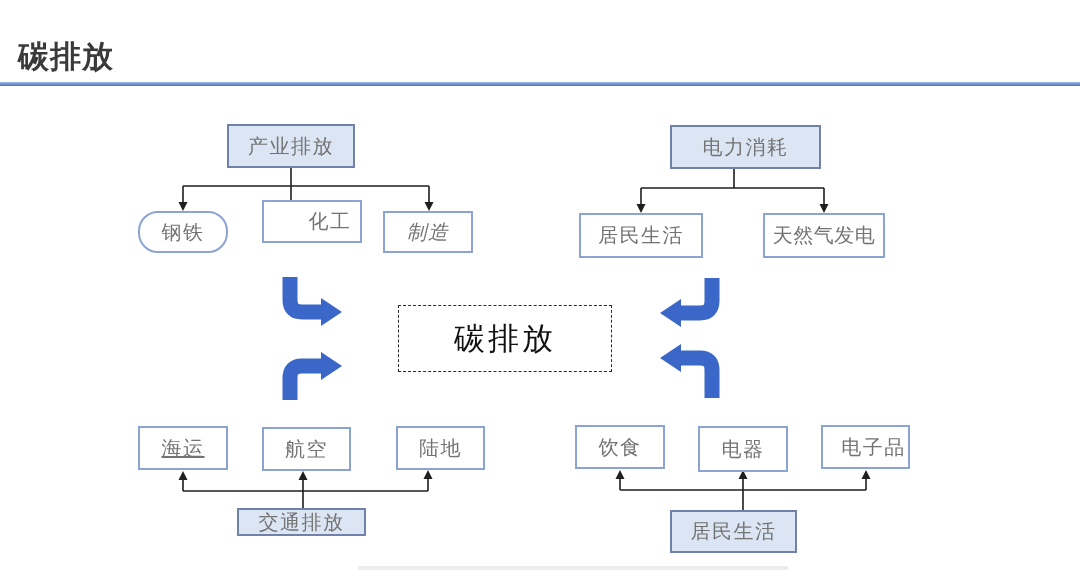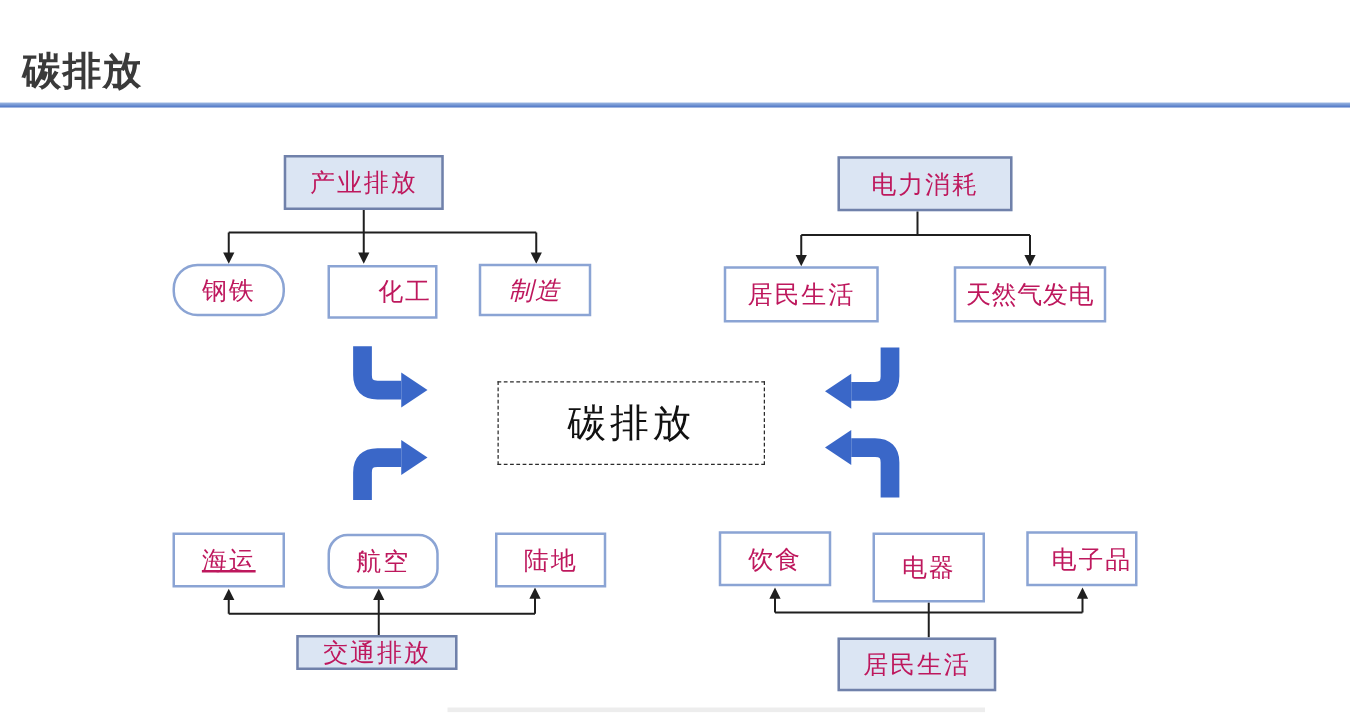--- a/index.html
+++ b/index.html
@@ -11,21 +11,21 @@
     position:absolute;left:18px;top:36px;
     font-size:31px;font-weight:700;color:#3a3a3a;letter-spacing:1px;
   }
   .title-rule{
     position:absolute;left:0;right:0;top:82px;height:4px;
     background:linear-gradient(#9db8e2,#4a72c4);
   }
   .node{
     position:absolute;display:flex;align-items:center;justify-content:center;
     box-sizing:border-box;background:#ffffff;border:2px solid #8ba4d4;
-    font-size:20px;color:#be185d;letter-spacing:1.5px;white-space:nowrap;
+    font-size:20px;color:#737373;letter-spacing:1.5px;white-space:nowrap;
   }
   .node.parent{
     background:#dbe5f3;border:2px solid #7081aa;
   }
   .node.center-dashed{
     background:#ffffff;border:1.7px dashed #2b2b2b;
     font-size:31px;letter-spacing:3px;color:#111;
   }
   svg.flow{position:absolute;left:0;top:0;pointer-events:none;}
   .bottom-strip{
@@ -78,33 +78,33 @@
     <g fill="#3a67c8" stroke="none">
       <polygon points="321,298 321,326 342,312"></polygon>
       <polygon points="321,352 321,380 342,366"></polygon>
       <polygon points="681,299 681,327 660,313"></polygon>
       <polygon points="681,344 681,372 660,358"></polygon>
     </g>
   </svg>
 
   <div class="node parent" style="left:227px;top:124px;width:128px;height:44px;">产业排放</div>
   <div class="node" style="left:138px;top:211px;width:90px;height:42px;border-radius:20px;">钢铁</div>
-  <div class="node" style="left:262px;top:212px;width:88px;height:43px;padding-left:36px;">化工</div>
+  <div class="node" style="left:262px;top:200px;width:100px;height:43px;padding-left:36px;">化工</div>
   <div class="node" style="left:383px;top:211px;width:90px;height:42px;font-style:italic;">制造</div>
 
-  <div class="node parent" style="left:670px;top:125px;width:140px;height:44px;font-family:Liberation Mono, monospace;">电力消耗</div>
+  <div class="node parent" style="left:670px;top:125px;width:151px;height:44px;font-family:Liberation Mono, monospace;">电力消耗</div>
   <div class="node" style="left:579px;top:213px;width:124px;height:45px;">居民生活</div>
   <div class="node" style="left:763px;top:213px;width:122px;height:45px;letter-spacing:0.5px;">天然气发电</div>
 
   <div class="node center-dashed" style="left:398px;top:305px;width:214px;height:67px;">碳排放</div>
 
   <div class="node" style="left:138px;top:426px;width:90px;height:44px;text-decoration:underline;">海运</div>
-  <div class="node" style="left:262px;top:427px;width:89px;height:44px;border-radius:16px;">航空</div>
+  <div class="node" style="left:262px;top:427px;width:89px;height:44px;">航空</div>
   <div class="node" style="left:384px;top:426px;width:89px;height:44px;margin-left:12px;">陆地</div>
   <div class="node parent" style="left:237px;top:508px;width:129px;height:28px;">交通排放</div>
 
   <div class="node" style="left:575px;top:425px;width:90px;height:44px;">饮食</div>
-  <div class="node" style="left:698px;top:426px;width:90px;height:56px;">电器</div>
+  <div class="node" style="left:698px;top:426px;width:90px;height:46px;">电器</div>
   <div class="node" style="left:821px;top:425px;width:89px;height:44px;padding-left:16px;">电子品</div>
   <div class="node parent" style="left:670px;top:510px;width:127px;height:43px;">居民生活</div>
 
   <div class="bottom-strip"></div>
 </div>
 
 </body></html>

